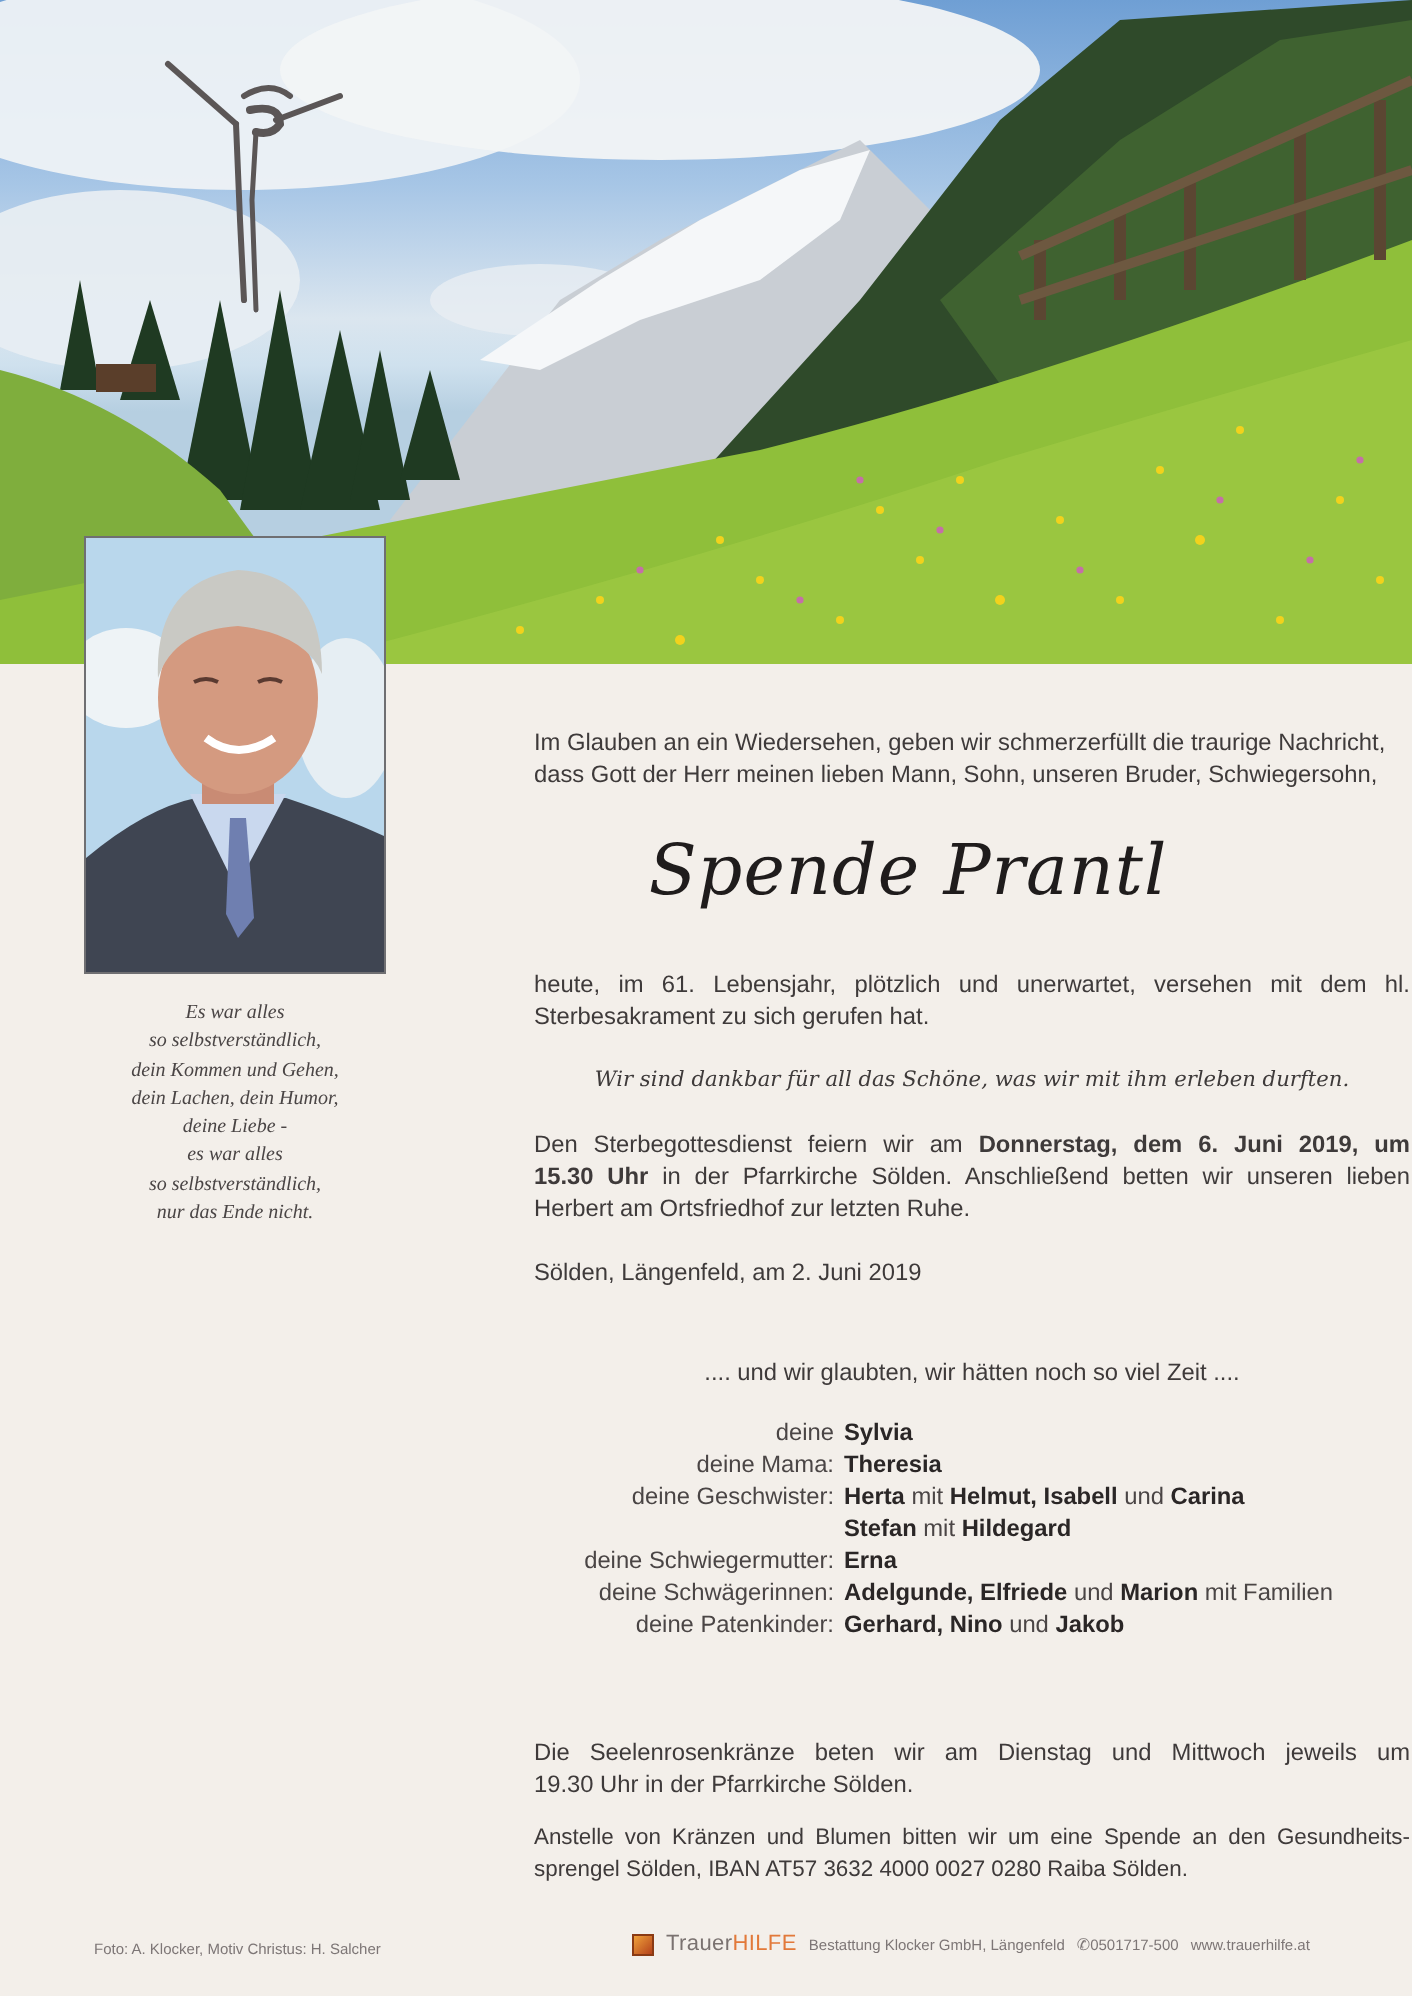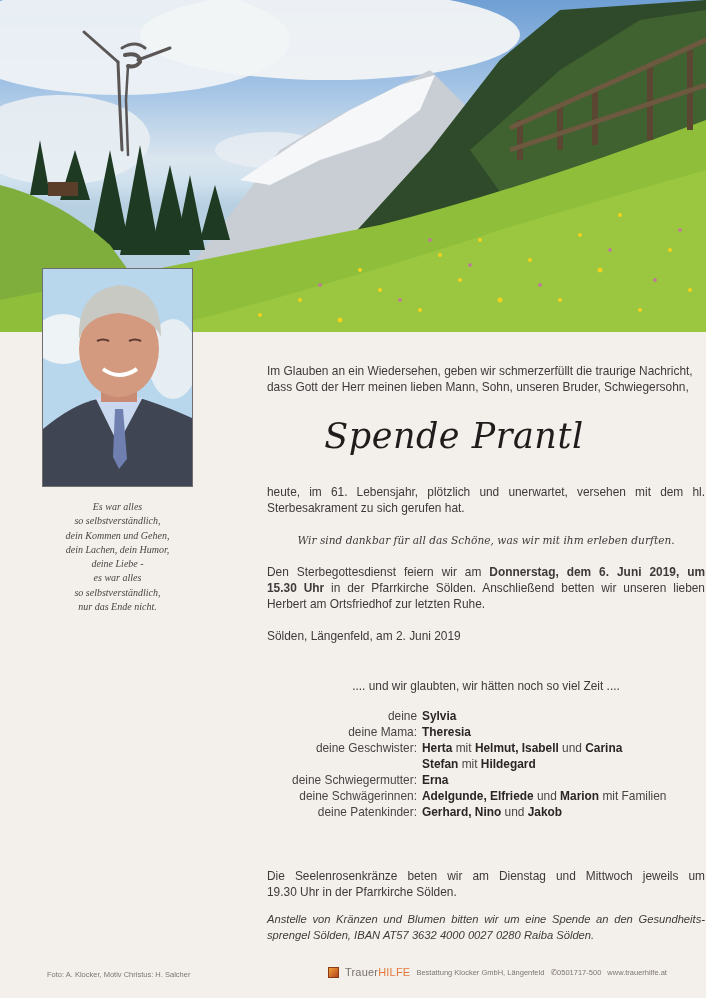--- a/index.html
+++ b/index.html
@@ -40,21 +40,21 @@
   .rel-value { white-space: nowrap; color: #4a4545; }
   .rel-value b { color: #2a2626; }
 
   .rosary { position: absolute; left: 235px; top: 868px; width: 438px; }
   .donation { position: absolute; left: 235px; top: 912px; width: 438px; font-size: 11.2px; line-height: 15.6px; }
 
   .block > span { display: block; }
 
   
   .credit { position: absolute; left: 47px; top: 970px; font-size: 7.5px; color: #7d7676; }
-  .footer { position: absolute; left: 328px; top: 966px; display: flex; align-items: center; gap: 6px; font-size: 7.5px; color: #7d7676; white-space: nowrap; }
+  .footer { position: absolute; left: 316px; top: 966px; display: flex; align-items: center; gap: 6px; font-size: 7.5px; color: #7d7676; white-space: nowrap; }
   .logo-box { width: 11px; height: 11px; background: linear-gradient(135deg, #f0a13a, #b4421b); border: 1px solid #8a3a14; }
   .brand { font-size: 11px; color: #7a7270; letter-spacing: 0.2px; }
   .brand .hilfe { color: #e2793a; }
   .phone-icon { font-size: 8px; color: #7d7676; }
 </style>
 </head>
 <body>
 
 <div class="hero">
   <svg width="706" height="332" viewBox="0 0 706 332">
@@ -229,21 +229,21 @@
         <span class="rel-label">deine Patenkinder:</span>
         <span class="rel-value"><b>Gerhard, Nino</b><span> und </span><b>Jakob</b></span>
       </div>
     </div>
 
   <div class="rosary block main">
     <span style="text-align: justify; text-align-last: justify;">Die Seelenrosenkränze beten wir am Dienstag und Mittwoch jeweils um</span>
     <span>19.30 Uhr in der Pfarrkirche Sölden.</span>
   </div>
 
-  <div class="donation block main" style="font-size: 11.2px; line-height: 15.6px; font-style: italic;">
+  <div class="donation block main" style="font-size: 11.2px; line-height: 15.6px;">
     <span style="text-align: justify; text-align-last: justify;">Anstelle von Kränzen und Blumen bitten wir um eine Spende an den Gesundheits-</span>
     <span>sprengel Sölden, IBAN AT57 3632 4000 0027 0280 Raiba Sölden.</span>
   </div>
 </div>
 
 <div class="credit">Foto: A. Klocker, Motiv Christus: H. Salcher</div>
 <div class="footer">
   <span class="logo-box"></span>
   <span class="brand"><span>Trauer</span><span class="hilfe">HILFE</span></span>
   <span>Bestattung Klocker GmbH, Längenfeld</span>

